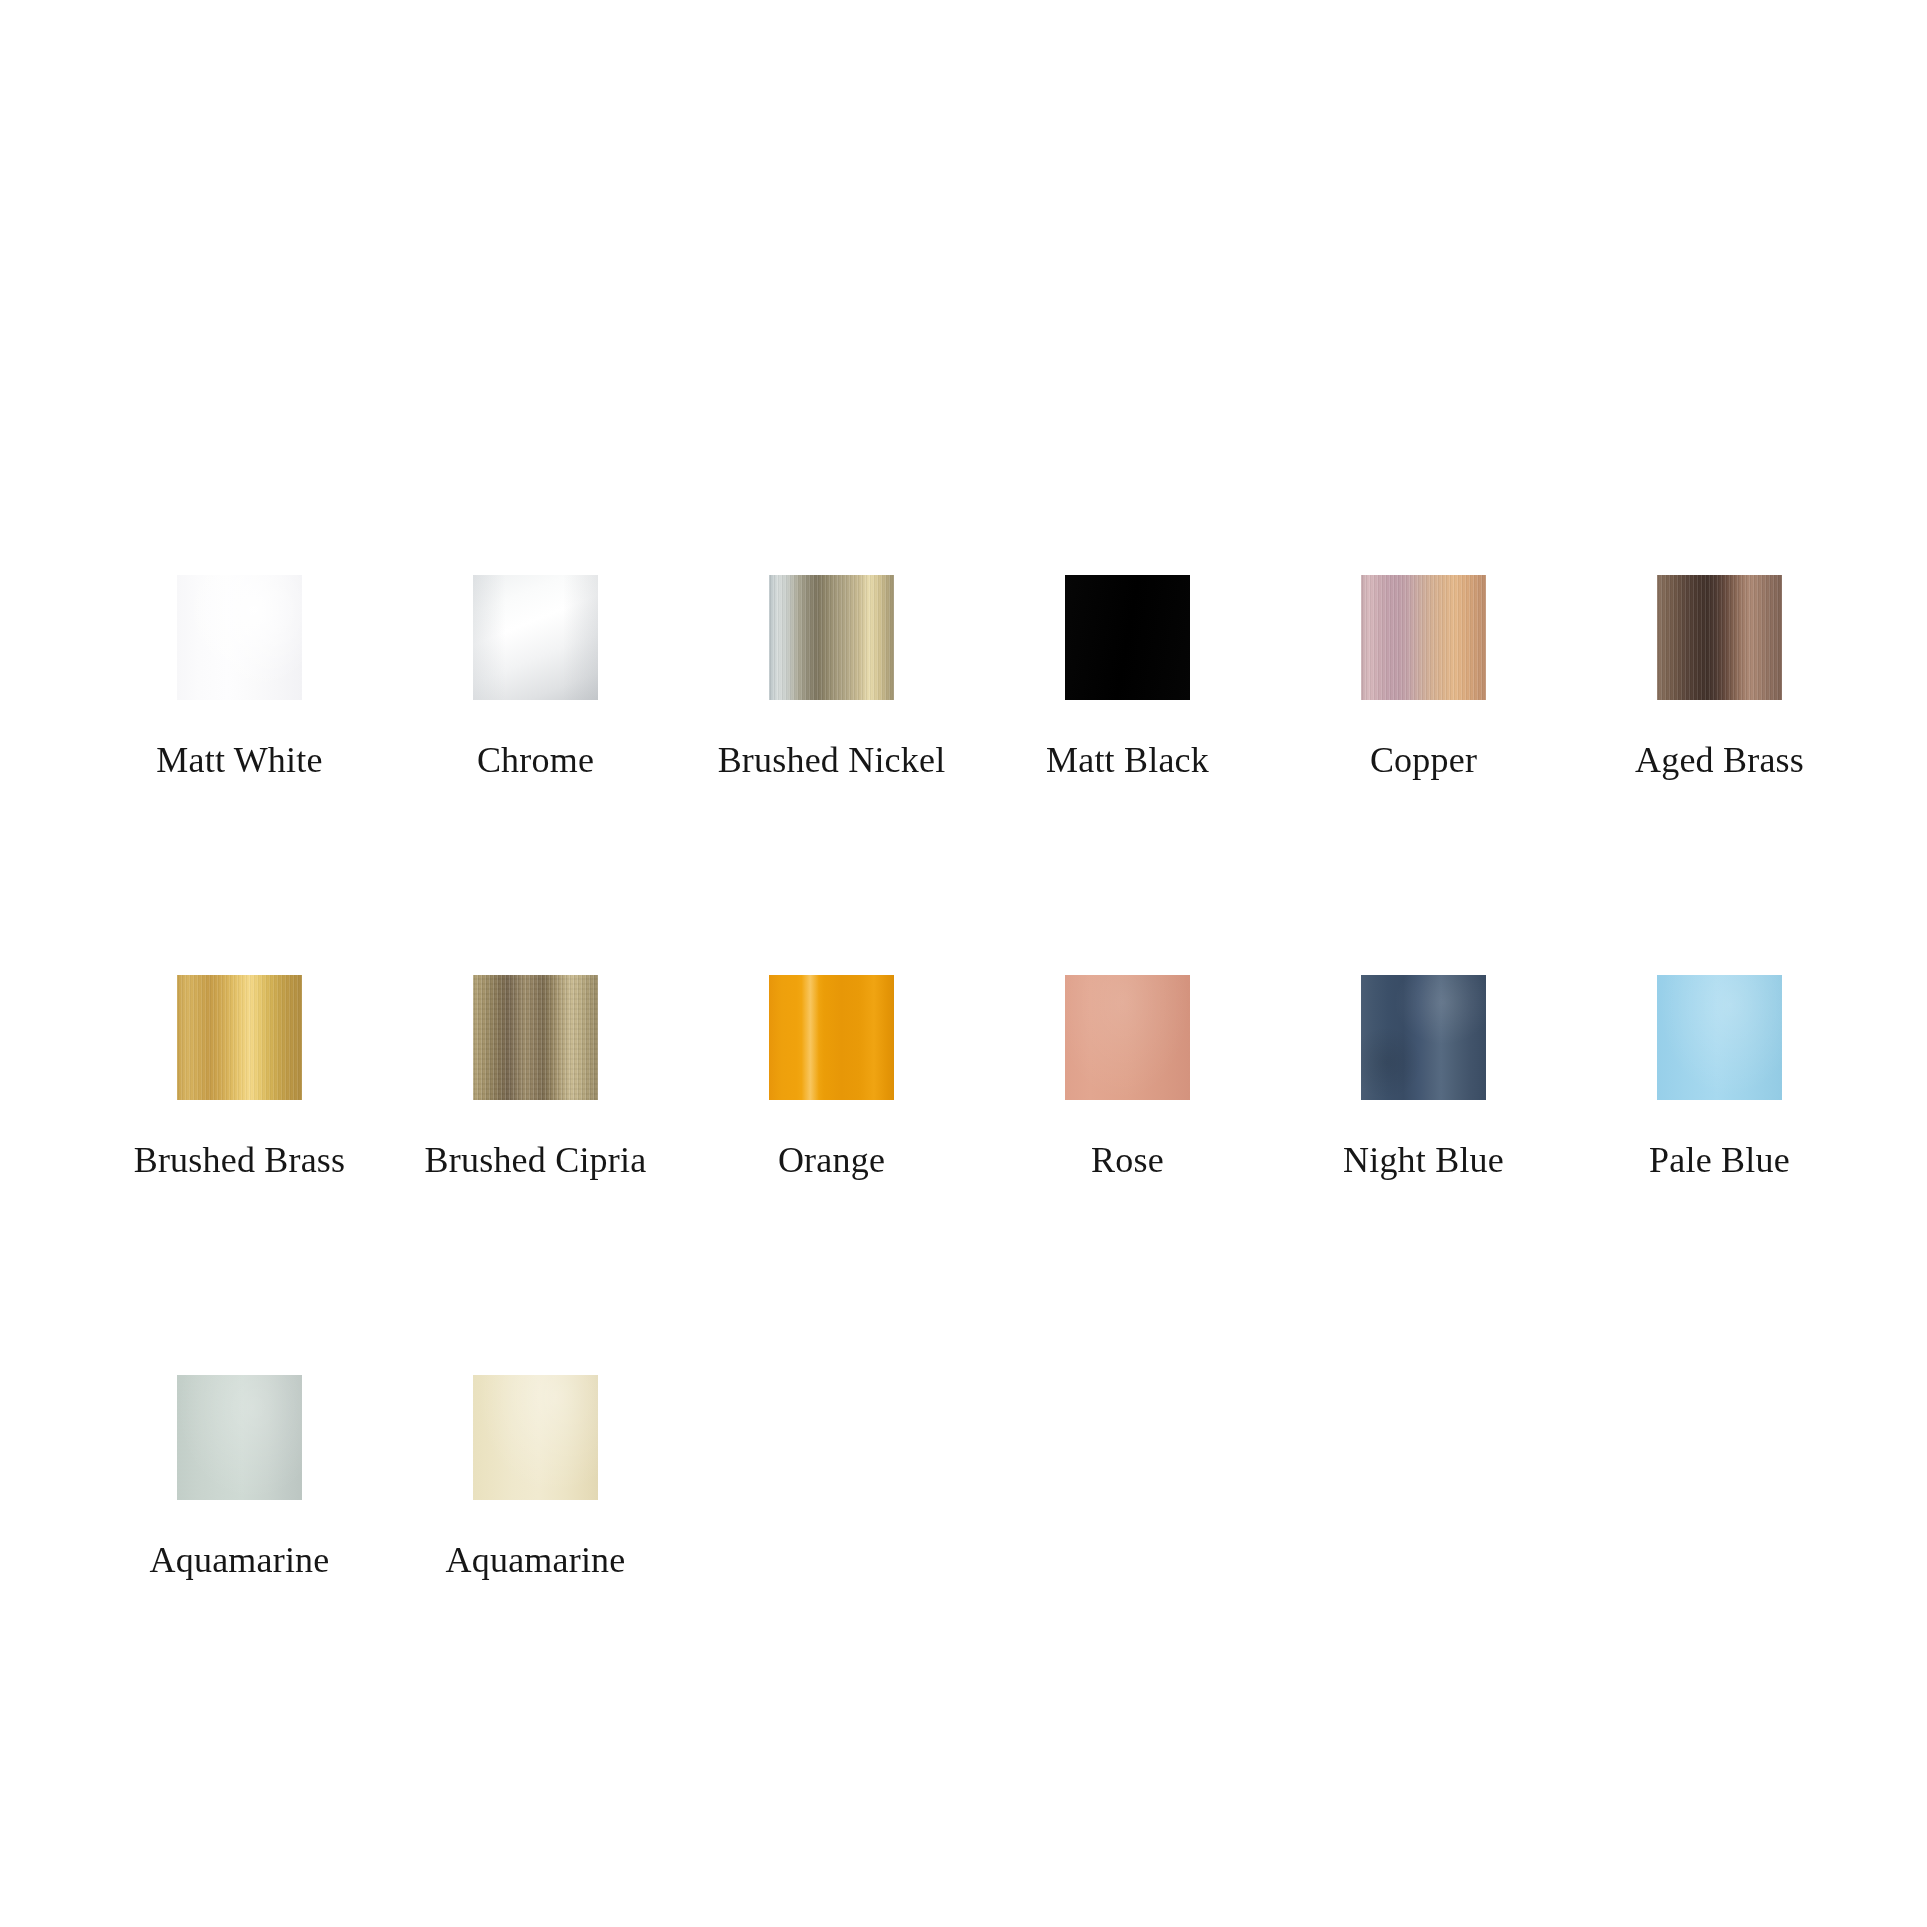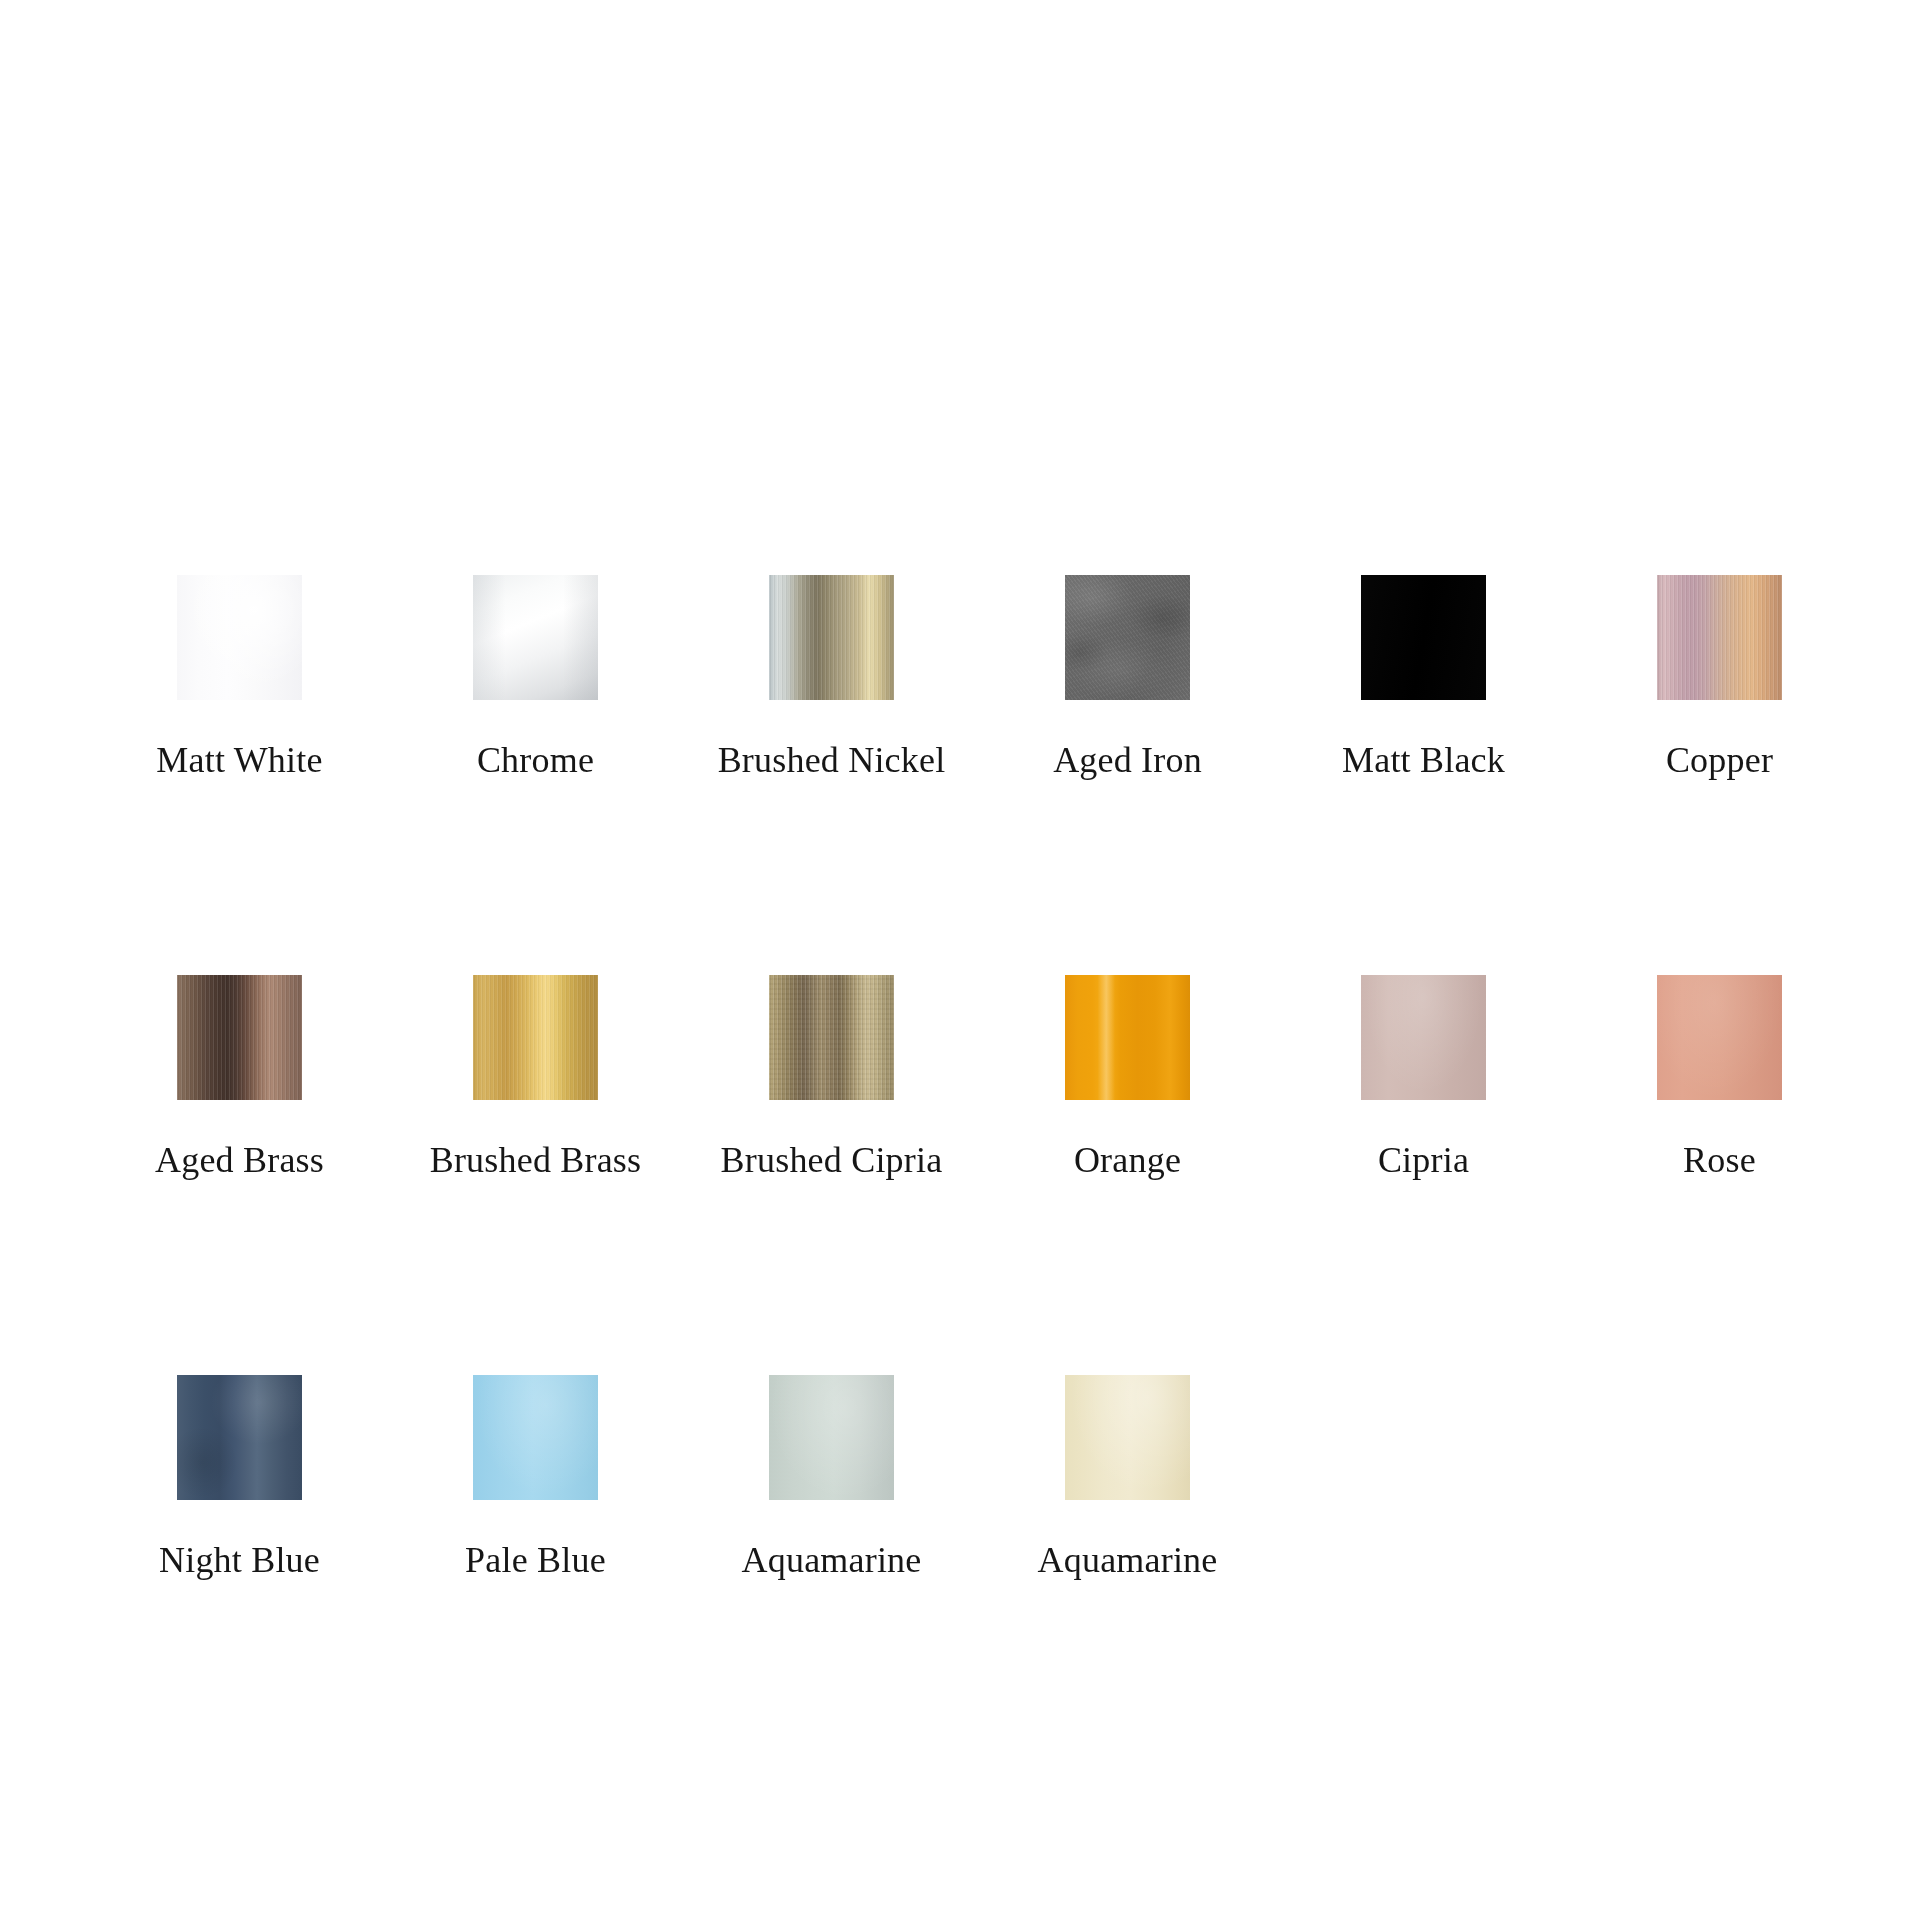--- a/index.html
+++ b/index.html
@@ -309,26 +309,20 @@
       <div class="swatch-label">Chrome</div>
     </div>
 
     <div class="swatch-cell">
       <div class="swatch-chip fin-brushed-nickel">
         <div class="grain"></div>
       </div>
       <div class="swatch-label">Brushed Nickel</div>
     </div>
 
-    <div class="swatch-cell">
-      <div class="swatch-chip fin-aged-iron">
-        <div class="grain"></div>
-      </div>
-      <div class="swatch-label">Aged Iron</div>
-    </div>
 
     <div class="swatch-cell">
       <div class="swatch-chip fin-matt-black">
         <div class="grain"></div>
       </div>
       <div class="swatch-label">Matt Black</div>
     </div>
 
     <div class="swatch-cell">
       <div class="swatch-chip fin-copper">
@@ -358,26 +352,20 @@
       <div class="swatch-label">Brushed Cipria</div>
     </div>
 
     <div class="swatch-cell">
       <div class="swatch-chip fin-orange">
         <div class="grain"></div>
       </div>
       <div class="swatch-label">Orange</div>
     </div>
 
-    <div class="swatch-cell">
-      <div class="swatch-chip fin-cipria">
-        <div class="grain"></div>
-      </div>
-      <div class="swatch-label">Cipria</div>
-    </div>
 
     <div class="swatch-cell">
       <div class="swatch-chip fin-rose">
         <div class="grain"></div>
       </div>
       <div class="swatch-label">Rose</div>
     </div>
 
     <div class="swatch-cell">
       <div class="swatch-chip fin-night-blue">

